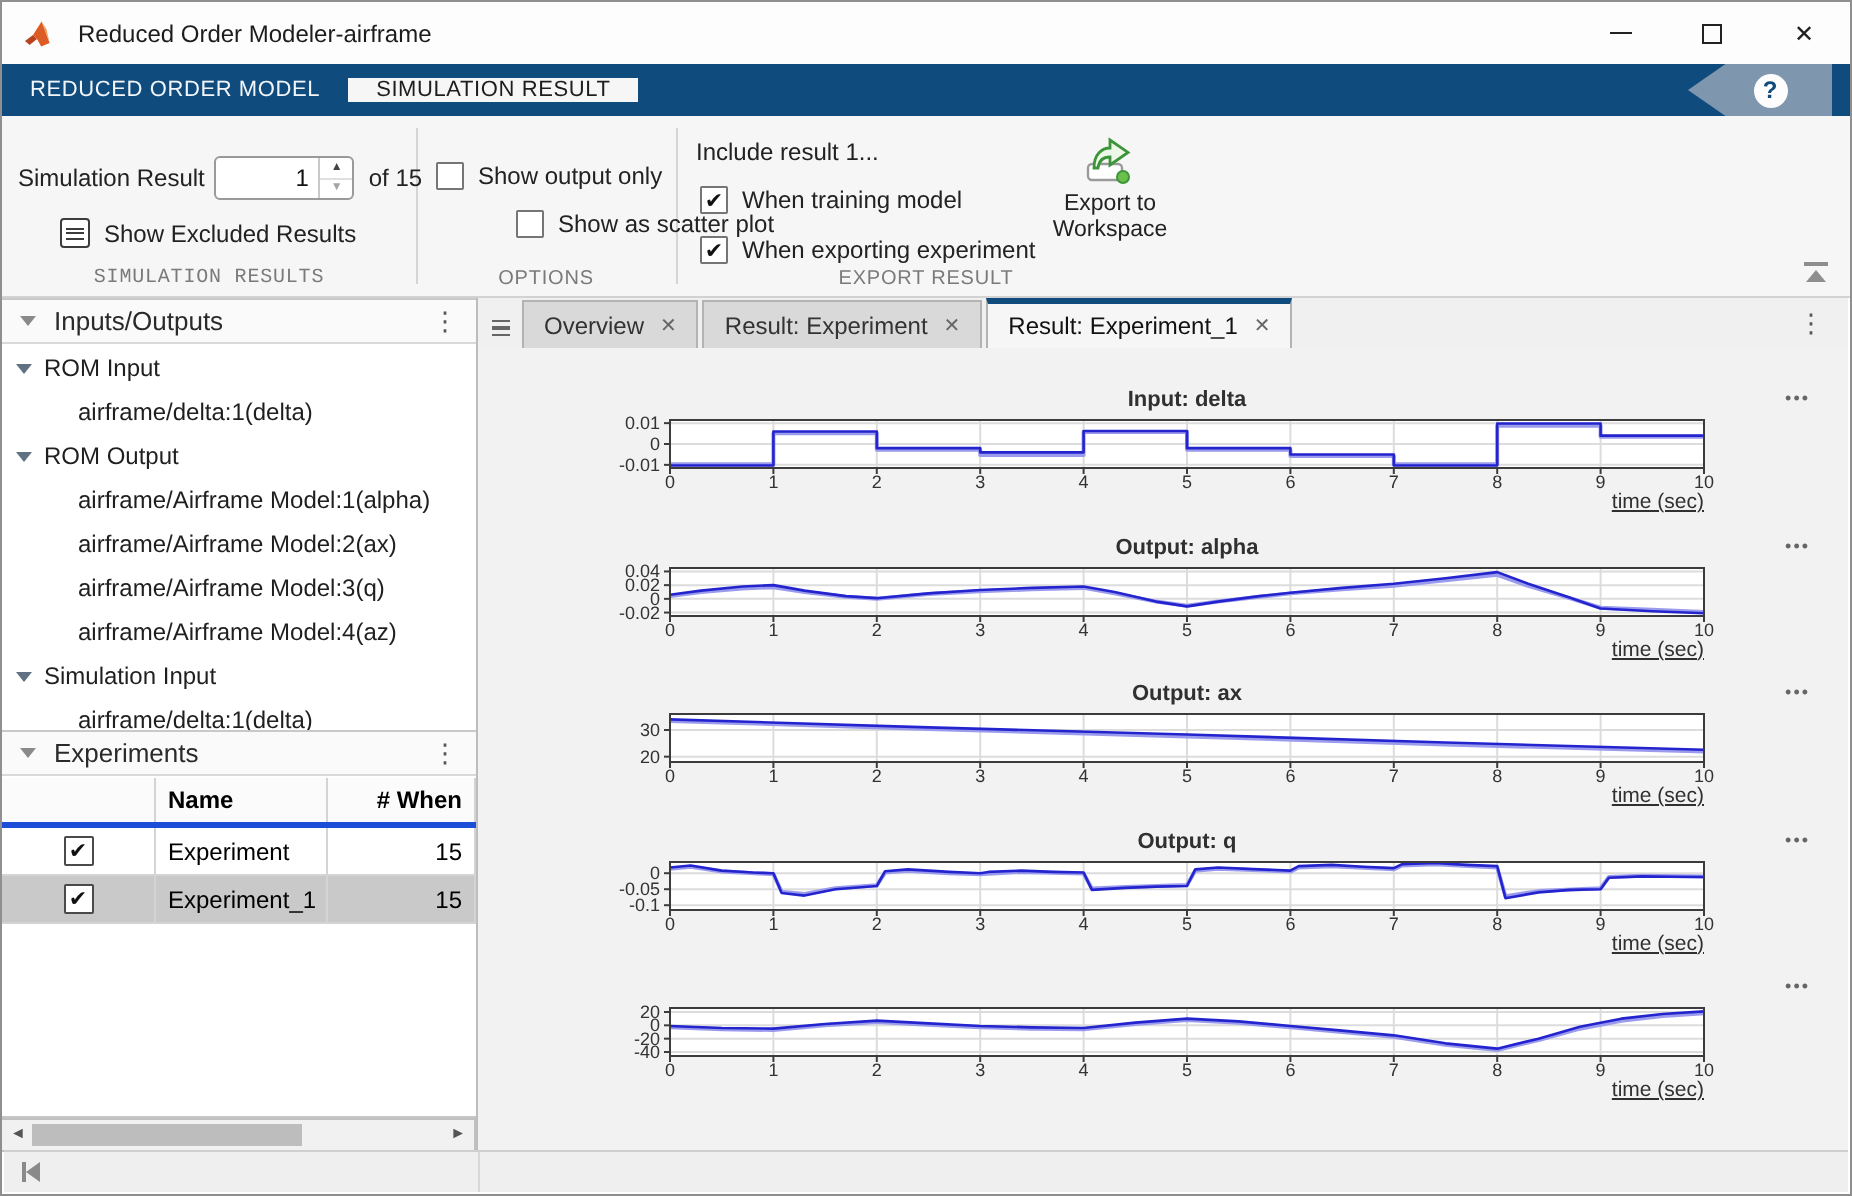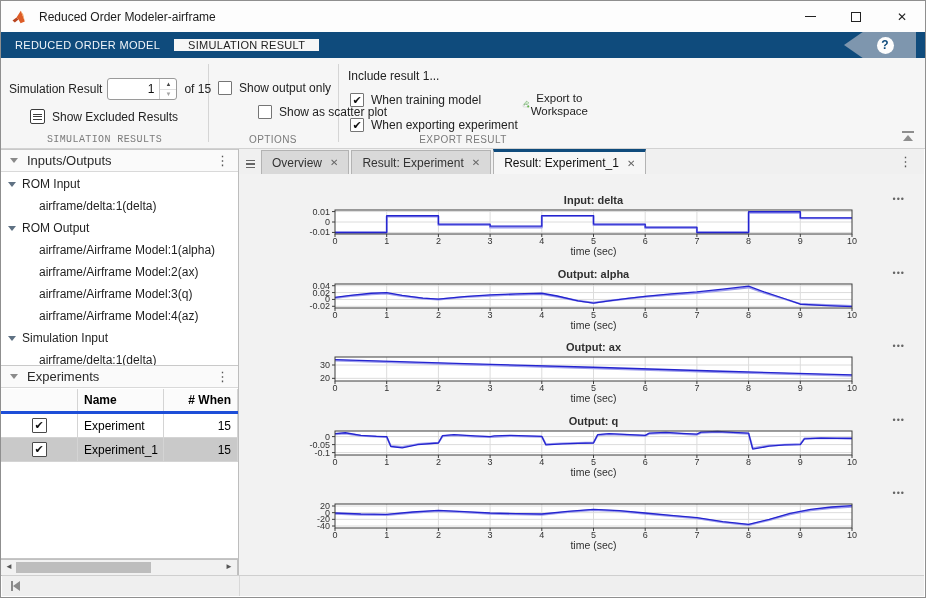--- a/index.html
+++ b/index.html
@@ -31,21 +31,21 @@
   .spin { display:flex; align-items:stretch; border:1px solid #9a9a9a; border-radius:3px; background:#fff; height:22px; width:70px; overflow:hidden; }
   .spin-val { flex:1; text-align:right; padding:3px 5px 0 0; font-size:12px; color:#111; }
   .spin-btns { width:17px; border-left:1px solid #c9c9c9; display:flex; flex-direction:column; }
   .spin-btn { flex:1; display:flex; align-items:center; justify-content:center; font-size:6px; color:#444; }
   .spin-btn.down { color:#a5a5a5; border-top:1px solid #e0e0e0; }
   .list-icon { width:15px; height:15px; border:1px solid #3c3c3c; border-radius:2px; background:#fff; display:flex; flex-direction:column; justify-content:space-evenly; padding:2px; }
   .list-icon i { display:block; height:1px; background:#3c3c3c; }
   .cb { width:14px; height:14px; border:1px solid #757575; border-radius:1px; background:#fff; display:flex; align-items:center; justify-content:center; font-size:11px; color:#111; flex:0 0 auto; }
   .cb.big { width:15px; height:15px; border-color:#4a4a4a; }
   .cb-label { margin-left:7px; white-space:nowrap; }
-  .export-btn { position:absolute; left:521px; top:8px; width:66px; height:76px; display:flex; flex-direction:row; align-items:center; border-radius:3px; }
+  .export-btn { position:absolute; left:521px; top:8px; width:66px; height:76px; display:flex; flex-direction:column; align-items:center; border-radius:3px; }
   .export-text { font-size:11.5px; color:#222; text-align:center; line-height:13px; margin-top:2px; }
   .collapse-strip { position:absolute; right:9px; bottom:5px; width:16px; height:12px; display:flex; flex-direction:column; align-items:center; }
   .collapse-strip .bar { width:12px; border-top:2px solid #8e8e8e; margin-bottom:2px; }
   .collapse-strip .tri-up { width:0; height:0; border-left:5px solid transparent; border-right:5px solid transparent; border-bottom:6px solid #8e8e8e; }
 
   
   .panel-header { position:absolute; left:0; width:237px; height:23px; background:#fafafa; border-top:1px solid #c9c9c9; border-bottom:1px solid #d9d9d9; display:flex; align-items:center; font-size:13px; color:#2a2a2a; }
   .tri-down { width:0; height:0; border-left:4px solid transparent; border-right:4px solid transparent; border-top:5px solid #8a8a8a; margin:0 9px 0 9px; flex:0 0 auto; }
   .kebab { margin-left:auto; margin-right:9px; color:#555; font-size:13px; }
   #io-tree { position:absolute; top:172px; left:0; width:237px; height:192px; background:#fff; overflow:hidden; }
@@ -76,21 +76,21 @@
   .dtab .x { margin-left:8px; color:#666; font-size:10px; }
   .dtab.active { background:#f6f6f6; border-top:3px solid #0f4b7c; color:#111; height:25px; }
   .doc-kebab { margin-left:auto; margin-right:12px; margin-bottom:5px; color:#555; font-size:13px; }
 
   
   .plotarea { position:absolute; top:173px; left:238px; right:1px; height:403px; background:#f2f2f2; overflow:hidden; }
   .chart-block { position:absolute; left:58px; width:622px; height:70px; }
   .ctitle { position:absolute; left:38px; width:517px; top:0; height:14px; text-align:center; font-size:11px; font-weight:bold; color:#303030; }
   .cmore { position:absolute; right:14px; top:0; font-size:9px; letter-spacing:1px; color:#666; }
   .csvg { position:absolute; left:0; top:14px; }
-  .cxlabel { position:absolute; left:38px; width:517px; top:51px; text-align:center; font-size:10.5px; color:#303030; }
+  .cxlabel { position:absolute; left:38px; width:517px; top:51px; text-align:right; font-size:10.5px; color:#303030;text-decoration:underline; }
 
   
   .statusbar { position:absolute; left:1px; right:1px; bottom:1px; height:21px; background:#efefef; border-top:1px solid #cfcfcf; }
   .statusbar .sdiv { position:absolute; left:237px; top:0; bottom:0; width:1px; background:#d8d8d8; }
   .skipleft { position:absolute; left:9px; top:5px; display:flex; align-items:center; }
   .skipleft .bar { width:2px; height:10px; background:#8a8a8a; }
   .skipleft .tri { width:0; height:0; border-top:5px solid transparent; border-bottom:5px solid transparent; border-right:7px solid #8a8a8a; }
 </style>
 </head>
 <body>

